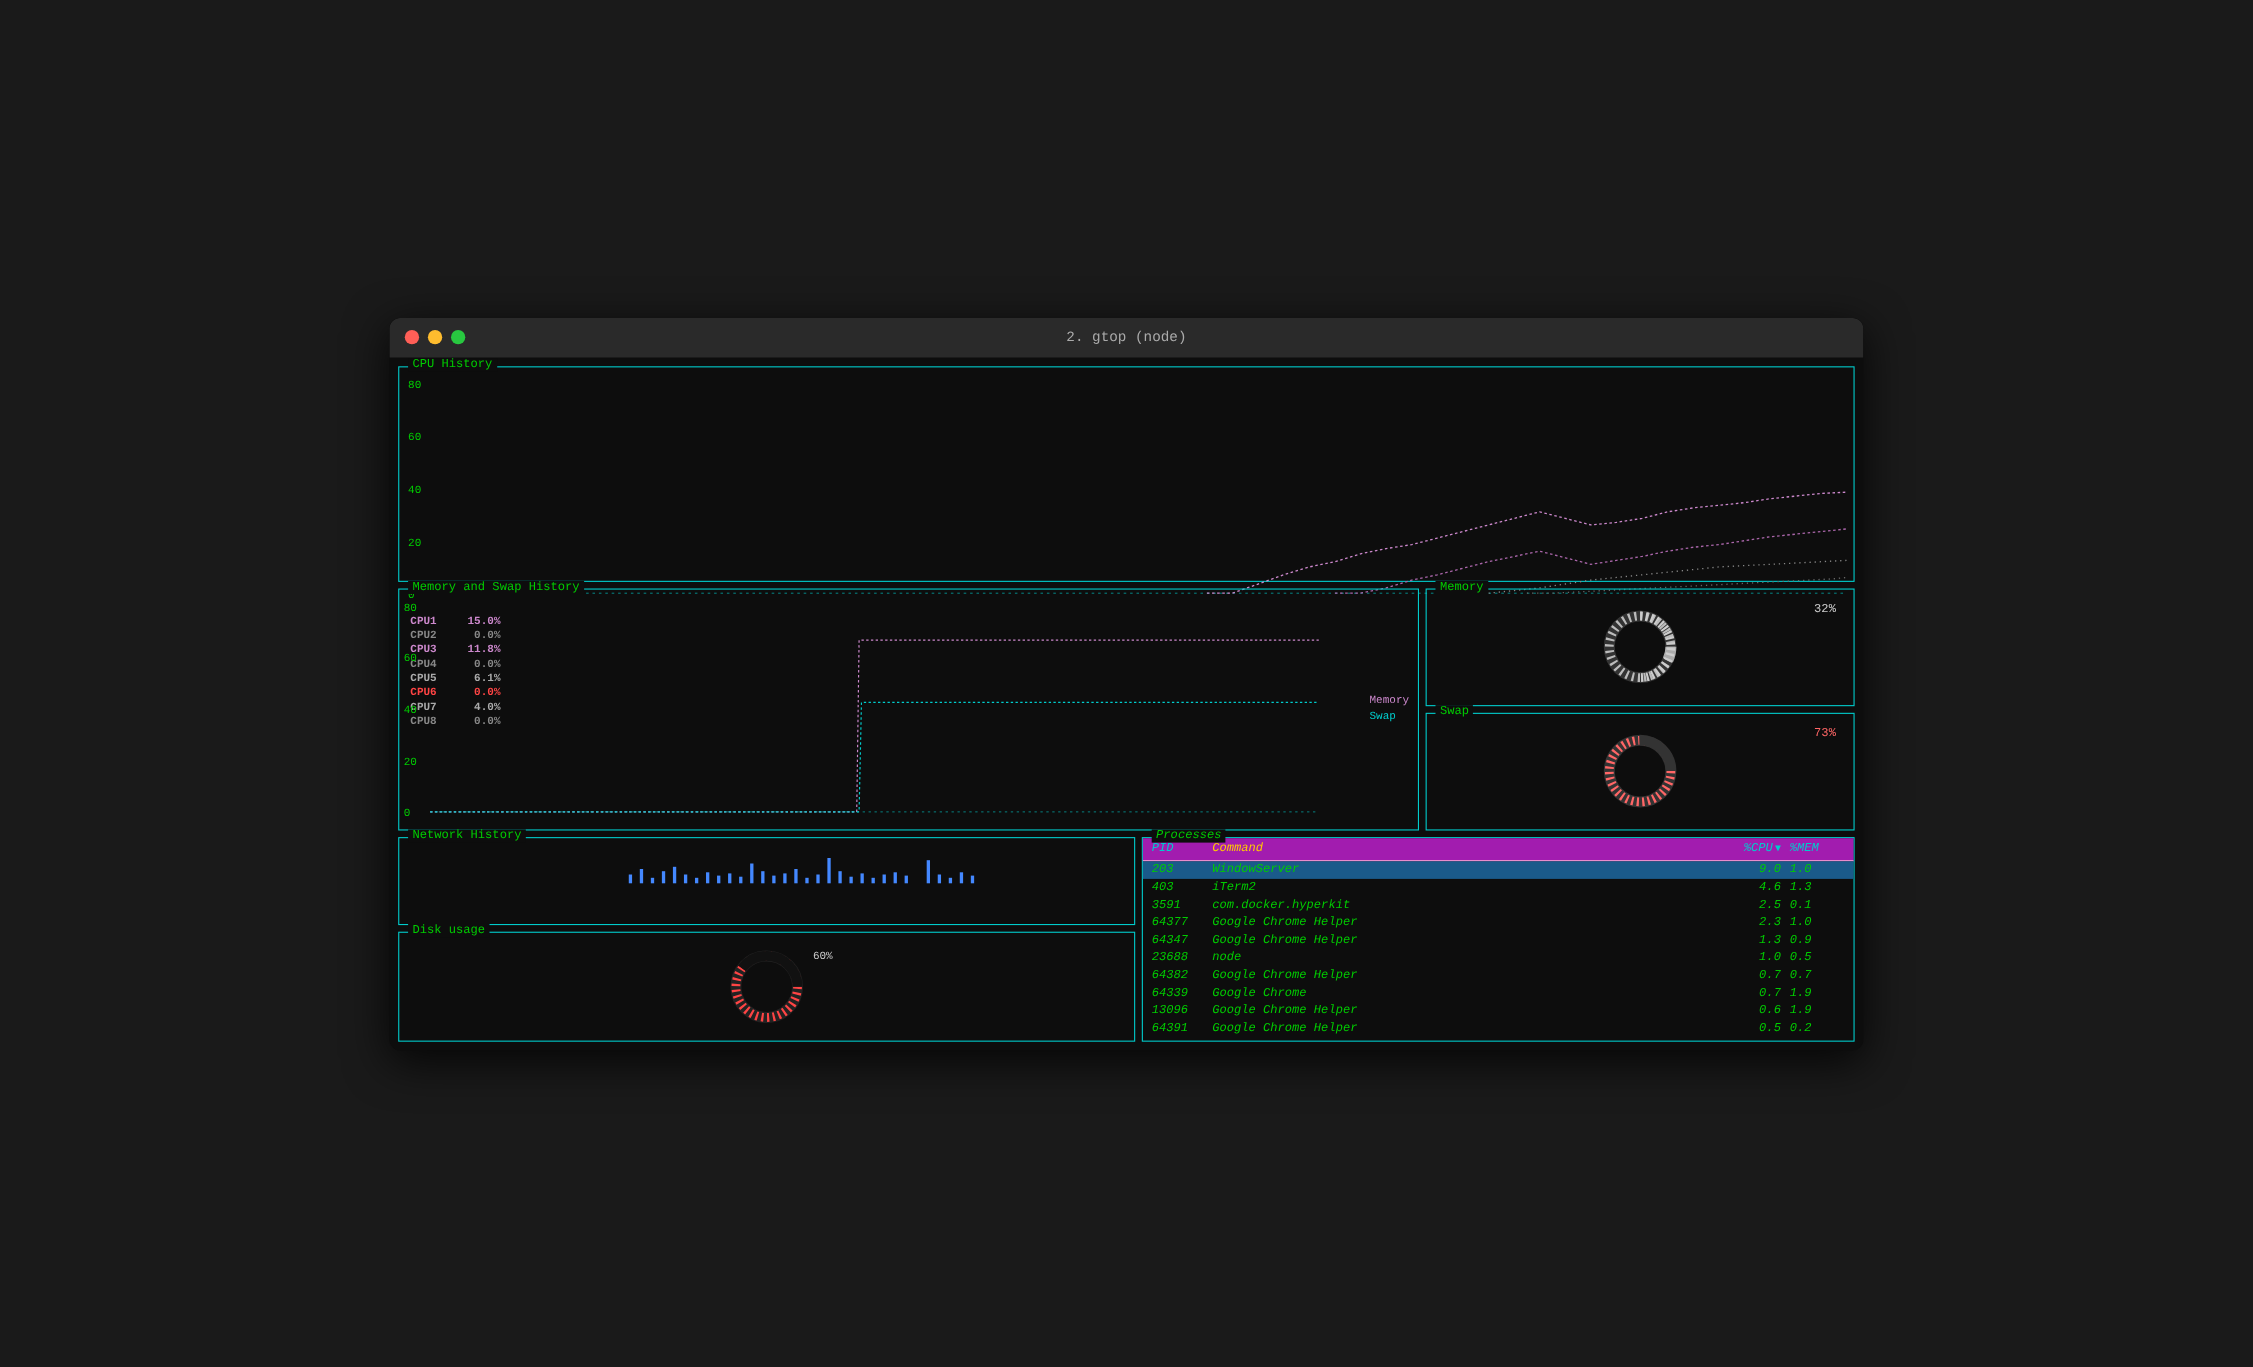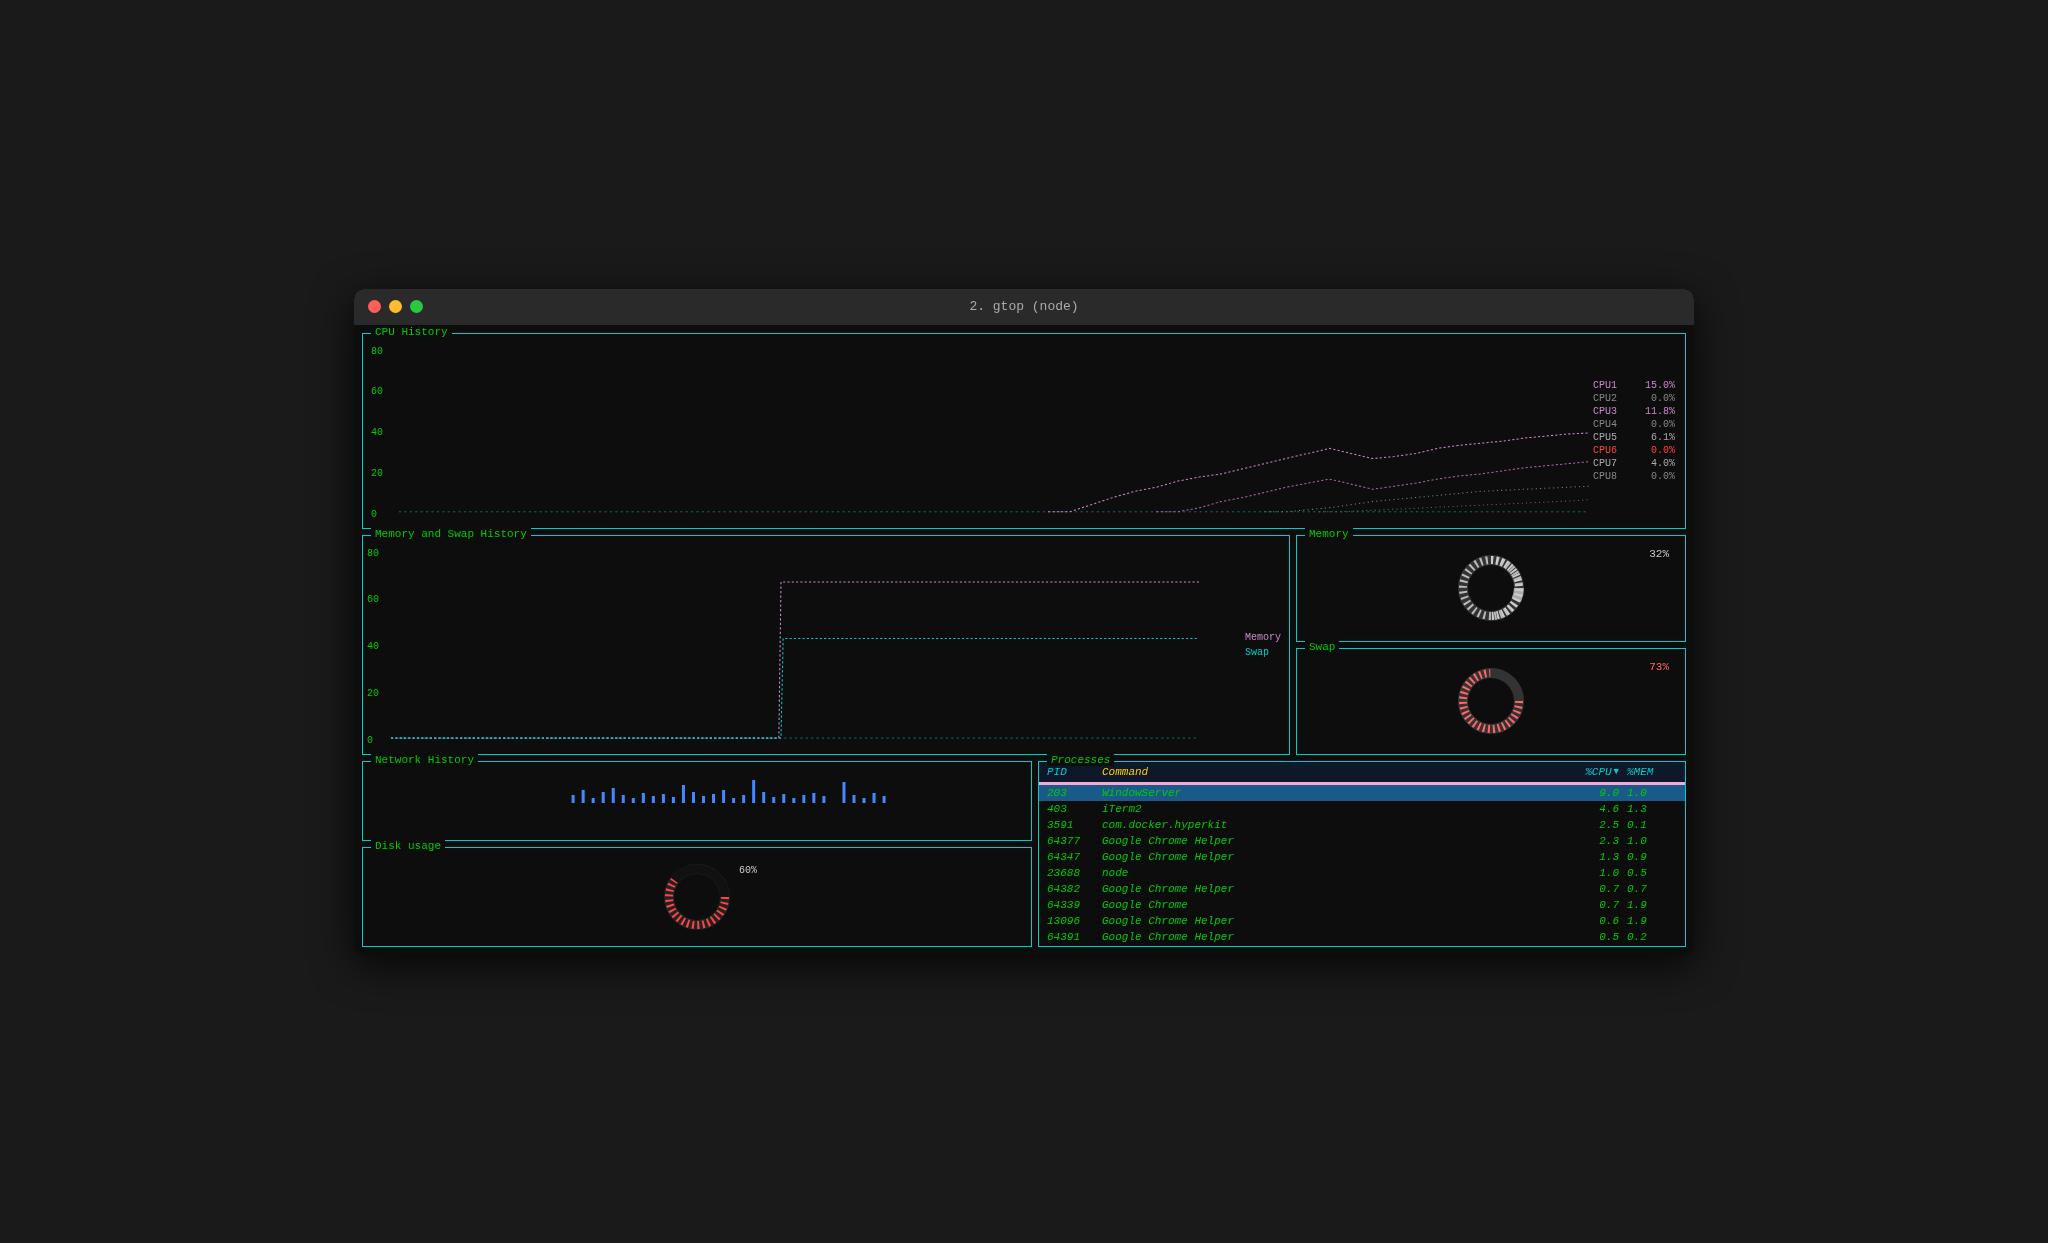--- a/index.html
+++ b/index.html
@@ -59,21 +59,21 @@
       left: 8px;
       background: #0d0d0d;
       color: #00cc00;
       font-size: 11px;
       padding: 0 4px;
     }
     
     .cpu-history {
       height: 196px;
       display: flex;
-      flex-direction: row;
+      flex-direction: column;
     }
     .cpu-graph-area {
       flex: 1;
       position: relative;
       padding: 8px 0 4px 30px;
     }
     .y-axis-labels {
       position: absolute;
       left: 2px;
       top: 8px;
@@ -95,20 +95,21 @@
       display: flex;
       flex-direction: column;
       justify-content: center;
       gap: 2px;
       padding: 8px 4px;
       font-size: 10px;
     }
     .legend-row {
       display: flex;
       justify-content: space-between;
+      font-weight: bold;
     }
     
     .mem-swap-row {
       display: flex;
       gap: 6px;
       height: 220px;
     }
     .mem-history {
       flex: 1;
       border: 1px solid #00cccc;
@@ -158,23 +159,23 @@
     }
     .processes-panel {
       flex: 1;
       border: 1px solid #00cccc;
       position: relative;
       padding: 0;
       font-style: italic;
     }
     .proc-header {
       display: flex;
-      background: #0f172a;
+      background: #a21caf;
       padding: 4px 8px;
-      border-bottom: 3px solid #f9a8d4;
+      border-bottom: 1px solid #f9a8d4;
       font-size: 11px;
     }
     .proc-row {
       display: flex;
       padding: 2px 8px;
       font-size: 11px;
     }
     .proc-row.selected {
       background: #1a5a8a;
     }

